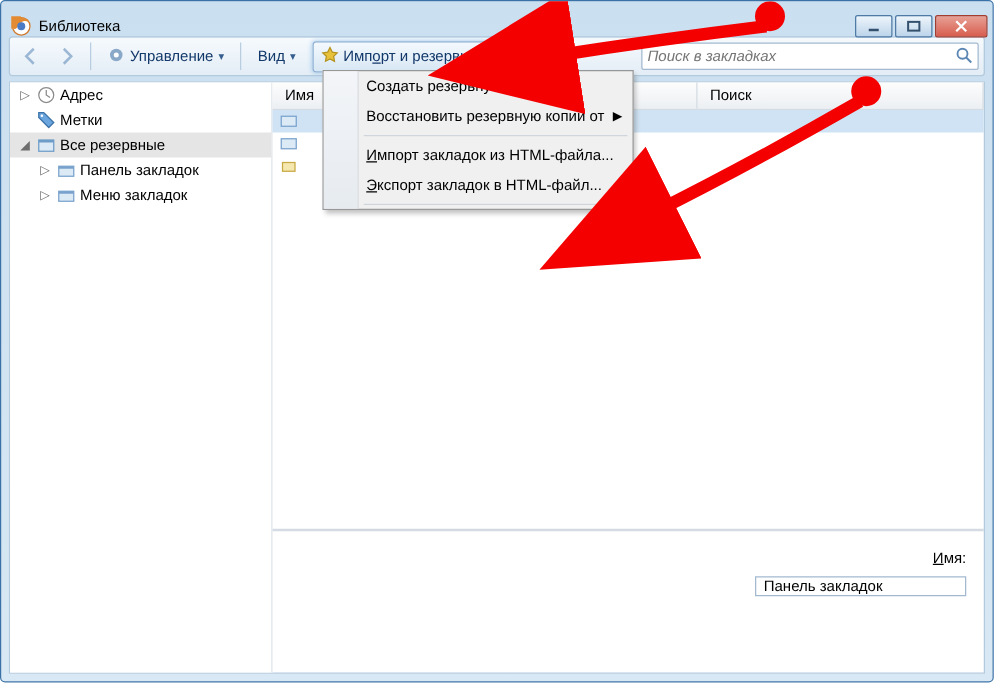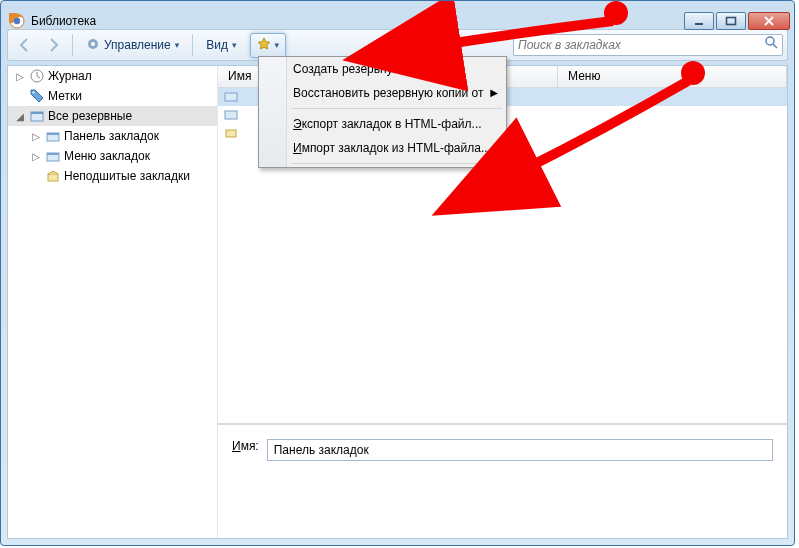--- a/index.html
+++ b/index.html
@@ -20,21 +20,21 @@
   .win-btn svg { width: 12px; height: 10px; }
 
   .toolbar { height: 32px; background: linear-gradient(#f6fafd,#e3edf6); border: 1px solid #b3c9dc;
     margin: 0 6px; display:flex; align-items:center; padding: 0 4px; gap: 6px; border-radius:3px;}
   .tb-btn { display:flex; align-items:center; gap:4px; padding: 3px 6px; border:1px solid transparent; color:#13386a;}
   .tb-btn.active{ border:1px solid #8fb1d4; background:linear-gradient(#f4f9fd,#d7e7f4); border-radius:3px; box-shadow:0 0 4px #9ec6e8;}
   .tb-btn .chev { font-size:9px; color:#355e8e;}
   .tb-sep { width:1px; height:22px; background:#b8cde0;}
   .nav-arrow{ width:24px; height:24px; display:flex; align-items:center; justify-content:center; opacity:0.5;}
   .spacer{flex:1;}
-  .search{ width:270px; height:22px; border:1px solid #a2b9cf; background:#fff; display:flex; padding:0 4px; border-radius:2px;}
+  .search{ width:270px; height:22px; border:1px solid #a2b9cf; background:#fff; display:flex; align-items:center; padding:0 4px; border-radius:2px;}
   .search input{ flex:1; border:none; outline:none; font-style:italic; color:#888;}
   .search .mag{ color:#5c86b3;}
 
   .client { position: relative; margin: 4px 6px 6px 6px; height: 474px; background:#fff; border:1px solid #b3c9dc;}
   .sidebar { position:absolute; left:0; top:0; width:210px; height:100%; border-right:1px solid #e0e6eb; background:#fff;}
   .tree-item { display:flex; align-items:center; padding: 2px 4px 2px 6px; gap:3px; white-space:nowrap;}
   .tree-item.selected{ background:#e5e5e5;}
   .tree-item .tw{ width:12px; text-align:center; color:#6e6e6e; font-size:10px;}
   .tree-item .tw.empty{visibility:hidden;}
   .tree-item .ic{ width:16px; height:16px; display:flex; align-items:center; justify-content:center;}
@@ -42,21 +42,21 @@
 
   .main { position:absolute; left:210px; top:0; right:0; bottom:0;}
   .cols { height:22px; background:linear-gradient(#fdfdfd,#eceff3); border-bottom:1px solid #d4dbe2; display:flex;}
   .col { padding:3px 10px; border-right:1px solid #d4dbe2;}
   .col.c1{width:120px;} .col.c2{width:220px;} .col.c3{flex:1;}
   .rows{ position:absolute; top:22px; left:0; right:0; bottom:60px; }
   .row{ height:18px; display:flex; align-items:center; padding-left:6px; gap:6px;}
   .row.sel{ background:#cfe3f4;}
   .divider{position:absolute; left:0;right:0;bottom:114px; border-top:1px solid #d4dbe2;}
   .detail{ position:absolute; left:0; right:0; bottom:0; height:114px; border-top:1px solid #d4dbe2; padding:14px 14px;}
-  .detail-row{display:flex; align-items:flex-start; gap:8px;}
+  .detail-row{display:flex; align-items:flex-end; gap:8px;flex-direction:column;}
   .detail-row label{text-decoration:underline dotted transparent;}
   .detail-row input{ flex:1; height:22px; border:1px solid #a2b9cf; padding:0 6px;}
 
   .dropdown{ position:absolute; left:257px; top:55px; width:249px;
     background:#f0f0f0; border:1px solid #979797; box-shadow:2px 3px 4px rgba(0,0,0,0.25); z-index:10;}
   .dd-left{ position:absolute; left:0;top:0;bottom:0;width:28px; background:linear-gradient(#f3f5f8,#e6ebf0); border-right:1px solid #d8dde2;}
   .dd-item{ padding:5px 12px 5px 34px; position:relative;}
   .dd-item.sel{ background:linear-gradient(#e9f2fb,#cde2f4); border:1px solid #8fb9de; border-radius:3px; padding:4px 11px 4px 33px;}
   .dd-item .arrow{ position:absolute; right:8px; top:6px; font-size:10px;}
   .dd-sep{ margin:3px 4px 3px 32px; border-top:1px solid #d0d5db;}
@@ -117,20 +117,21 @@
     </div>
     <div class="tb-sep"></div>
     <div class="tb-btn">
       <span>Вид</span>
         <span class="chev">▾</span>
     </div>
     <div class="tb-btn active">
       <span><svg width="14" height="14" viewBox="0 0 14 14">
             <path d="M7 1l1.8 3.7 4 .6-2.9 2.8.7 4L7 10.2 3.4 12l.7-4L1.2 5.3l4-.6z" fill="#e8c13a" stroke="#b4931f"></path>
           </svg></span>
+      <span>Имп<span style="text-decoration:underline">о</span>рт и резервные копии</span>
         <span class="chev">▾</span>
     </div>
     <div class="spacer"></div>
     <div class="search">
       <input placeholder="Поиск в закладках" style="">
       <span class="mag"><svg width="14" height="14" viewBox="0 0 14 14">
             <circle cx="6" cy="6" r="4" fill="none" stroke="#5c86b3" stroke-width="1.5"></circle>
             <line x1="9" y1="9" x2="13" y2="13" stroke="#5c86b3" stroke-width="1.5"></line>
           </svg></span>
     </div>
@@ -139,21 +140,21 @@
   <div class="client">
     <div class="sidebar">
       <div class="tree-item">
         <span class="tw">▷</span>
           <span class="ic">
             <svg width="14" height="14" viewBox="0 0 14 14">
               <circle cx="7" cy="7" r="6" fill="#fff" stroke="#8a8a8a"></circle>
               <path d="M7 3v4l3 2" stroke="#8a8a8a" fill="none"></path>
             </svg>
           </span>
-        <span>Журнал</span>
+        <span>Адрес</span>
       </div>
       <div class="tree-item">
         <span class="tw empty">▷</span>
           <span class="ic">
             <svg width="14" height="14" viewBox="0 0 14 14">
               <path d="M1 5V1h4l8 8-4 4z" fill="#6aa5dd" stroke="#3c72a8"></path>
               <circle cx="3.5" cy="3.5" r="1" fill="#fff"></circle>
             </svg>
           </span>
         <span>Метки</span>
@@ -180,38 +181,28 @@
       </div>
       <div class="tree-item tree-child">
         <span class="tw">▷</span>
           <span class="ic">
             <svg width="14" height="14" viewBox="0 0 14 14">
               <rect x="1" y="4" width="12" height="8" fill="#dceaf6" stroke="#78a2cd"></rect>
               <rect x="1" y="4" width="12" height="2" fill="#78a2cd"></rect>
             </svg>
           </span>
         <span>Меню закладок</span>
-      </div>
-      <div class="tree-item tree-child">
-        <span class="tw empty">▷</span>
-          <span class="ic">
-            <svg width="14" height="14" viewBox="0 0 14 14">
-              <rect x="2" y="5" width="10" height="7" fill="#f5e7b0" stroke="#c8a840"></rect>
-              <path d="M2 5l5-3 5 3" fill="#f0d98a" stroke="#c8a840"></path>
-            </svg>
-          </span>
-        <span>Неподшитые закладки</span>
       </div>
     </div>
 
     <div class="main">
       <div class="cols">
         <div class="col c1">Имя</div>
         <div class="col c2">Метки</div>
-        <div class="col c3">Меню</div>
+        <div class="col c3">Поиск</div>
       </div>
       <div class="rows">
         <div class="row sel">
           <span class="ic"><svg width="14" height="14" viewBox="0 0 14 14">
                 <rect x="1" y="4" width="12" height="8" fill="#dceaf6" stroke="#78a2cd"></rect>
               </svg></span>
         </div>
         <div class="row">
           <span class="ic"><svg width="14" height="14" viewBox="0 0 14 14">
                 <rect x="1" y="4" width="12" height="8" fill="#dceaf6" stroke="#78a2cd"></rect>
@@ -231,22 +222,22 @@
         </div>
       </div>
     </div>
   </div>
 
   <div class="dropdown">
     <div class="dd-left"></div>
     <div class="dd-item"><span>Создать резервную копию...</span></div>
     <div class="dd-item"><span>Восстановить резервную копии от</span><span class="arrow">▶</span></div>
     <div class="dd-sep"></div>
+    <div class="dd-item"><span style="text-decoration:underline">И</span>мпорт закладок из HTML-файла...</div>
     <div class="dd-item"><span style="text-decoration:underline">Э</span>кспорт закладок в HTML-файл...</div>
-    <div class="dd-item"><span style="text-decoration:underline">И</span>мпорт закладок из HTML-файла...</div>
     <div class="dd-sep"></div>
   </div>
 
   <svg class="annot" style="left:0;top:0" width="799" height="548">
     <defs>
       <marker id="ah" markerWidth="14" markerHeight="14" refX="2" refY="5" orient="auto">
         <path d="M0 0L12 5L0 10z" fill="#f40000"></path>
       </marker>
     </defs>
     <circle cx="615" cy="12" r="12" fill="#f40000"></circle>

